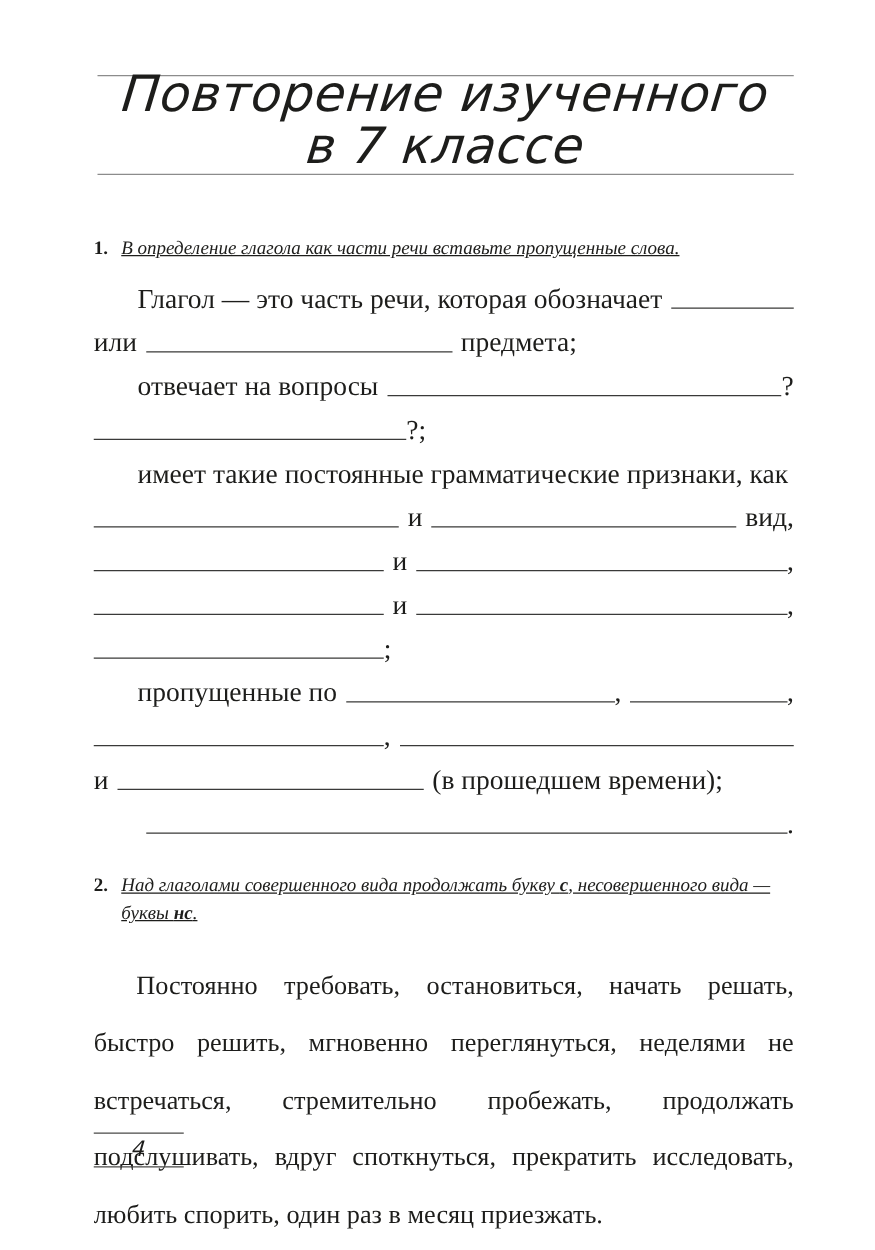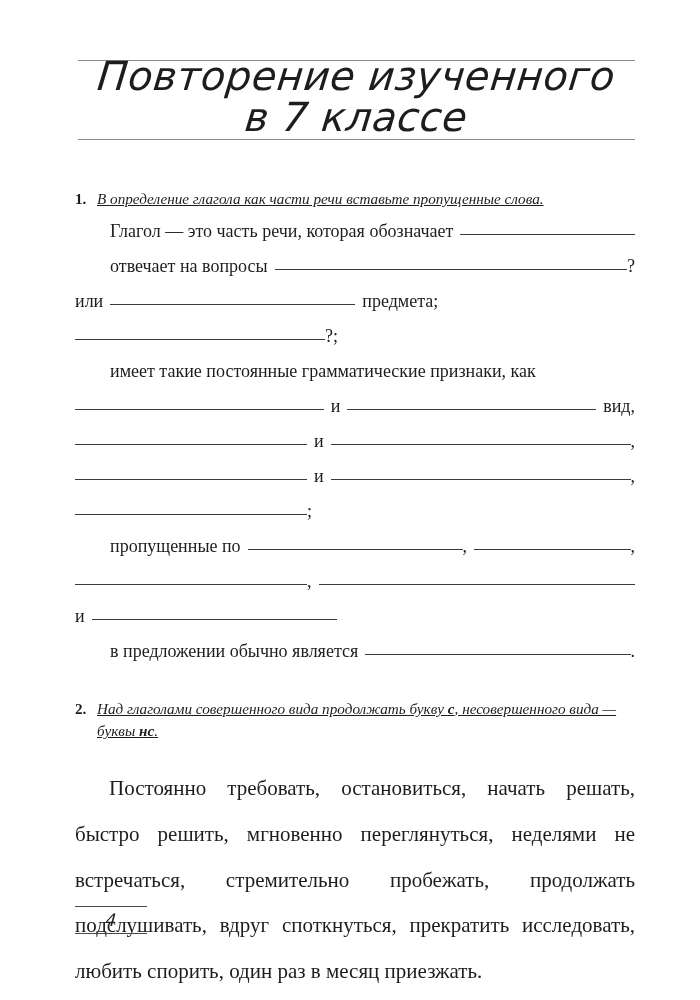--- a/index.html
+++ b/index.html
@@ -96,23 +96,23 @@
     font-weight: bold;
     font-style: italic;
   }
 
   
   .fill-rows {
     margin-top: 11px;
   }
   .frow {
     display: flex;
-    align-items: flex-start;
+    align-items: center;
     height: 35px;
-    font-size: 18px;
+    font-size: 22px;
     white-space: nowrap;
   }
   .frow.indent {
     padding-left: 35px;
   }
   .txt {
     flex: 0 0 auto;
   }
   .sp {
     display: inline-block;
@@ -190,33 +190,33 @@
       </div>
 
       <div class="fill-rows">
 
         <div class="frow indent">
           <span class="txt">Глагол — это часть речи, которая обозначает</span>
           <span class="sp"></span>
           <span class="blank"></span>
         </div>
 
+        <div class="frow">
+          <span class="txt">или</span>
+          <span class="sp"></span>
+          <span class="blank fixed-b"></span>
+          <span class="sp"></span>
+          <span class="txt">предмета;</span>
+        </div>
+
         <div class="frow indent">
           <span class="txt">отвечает на вопросы</span>
           <span class="sp"></span>
           <span class="blank"></span>
           <span class="txt">?</span>
-        </div>
-
-        <div class="frow">
-          <span class="txt">или</span>
-          <span class="sp"></span>
-          <span class="blank fixed-b"></span>
-          <span class="sp"></span>
-          <span class="txt">предмета;</span>
         </div>
 
         <div class="frow">
           <span class="blank fixed-c"></span>
           <span class="txt">?;</span>
         </div>
 
         <div class="frow indent">
           <span class="txt">имеет такие постоянные грамматические признаки, как</span>
         </div>
@@ -269,24 +269,24 @@
           <span class="txt">,</span>
           <span class="sp"></span>
           <span class="blank"></span>
         </div>
 
         <div class="frow">
           <span class="txt">и</span>
           <span class="sp"></span>
           <span class="blank fixed-f"></span>
           <span class="sp"></span>
-        </div>
-
-        <div class="frow indent">
-          <span class="txt">в предложении обычно является</span>
+          <span class="txt">(в прошедшем времени);</span>
+        </div>
+
+        <div class="frow indent">
           <span class="sp"></span>
           <span class="blank"></span>
           <span class="txt">.</span>
         </div>
 
       </div>
     </div>
 
     <div class="task task2-wrap">
       <div class="task-head">

